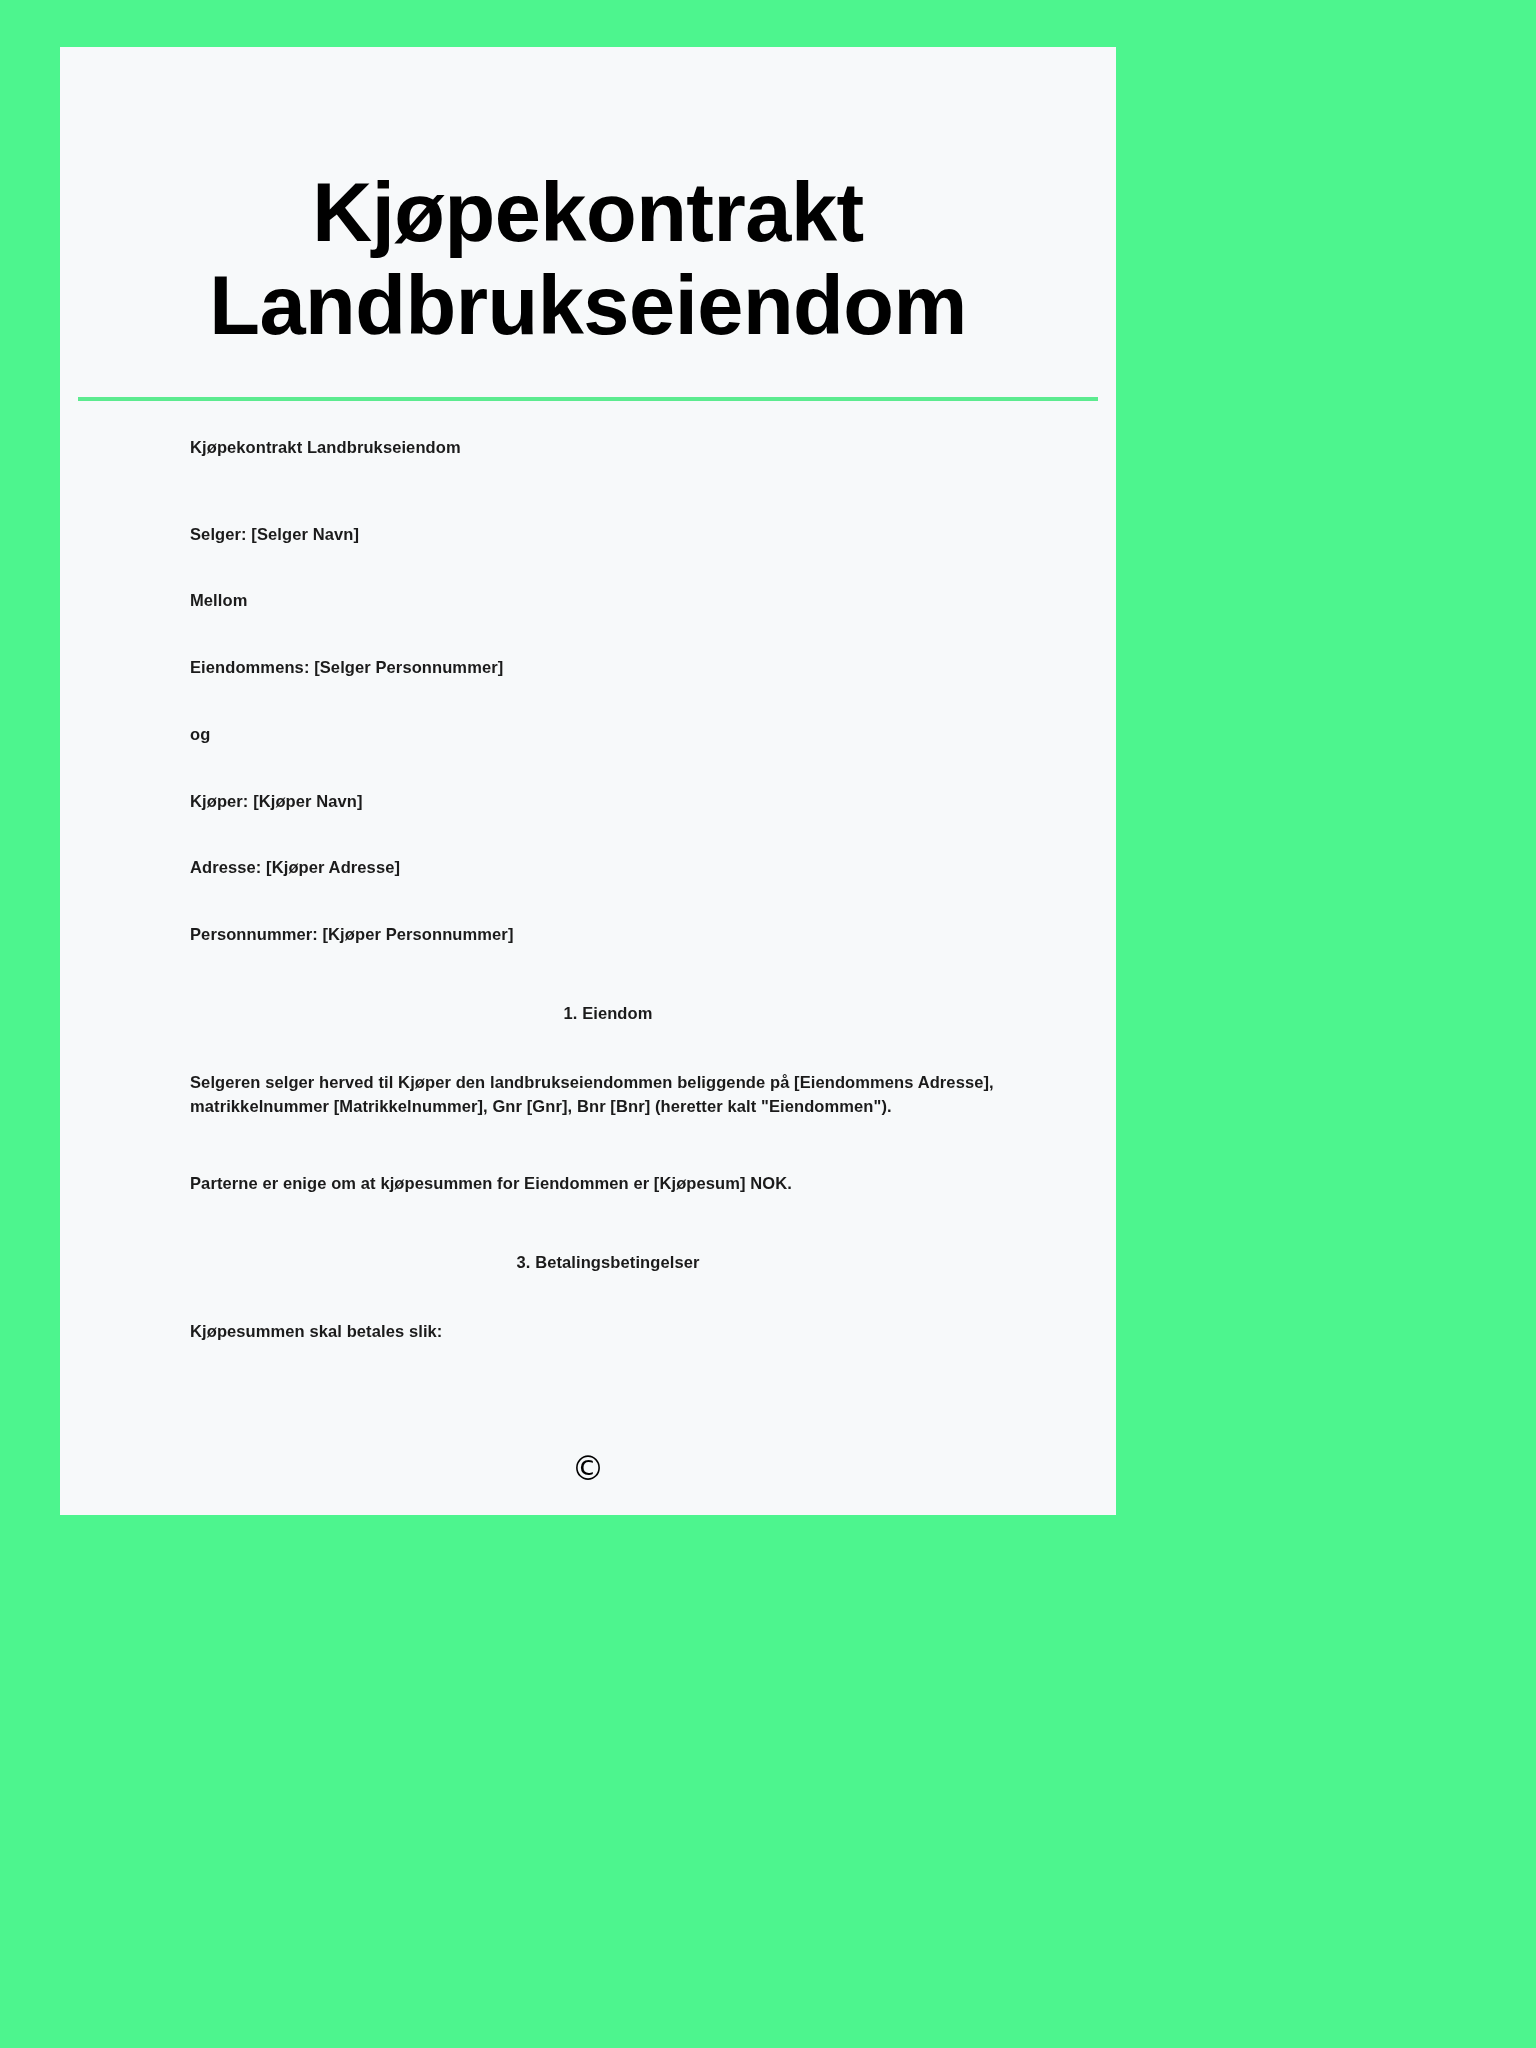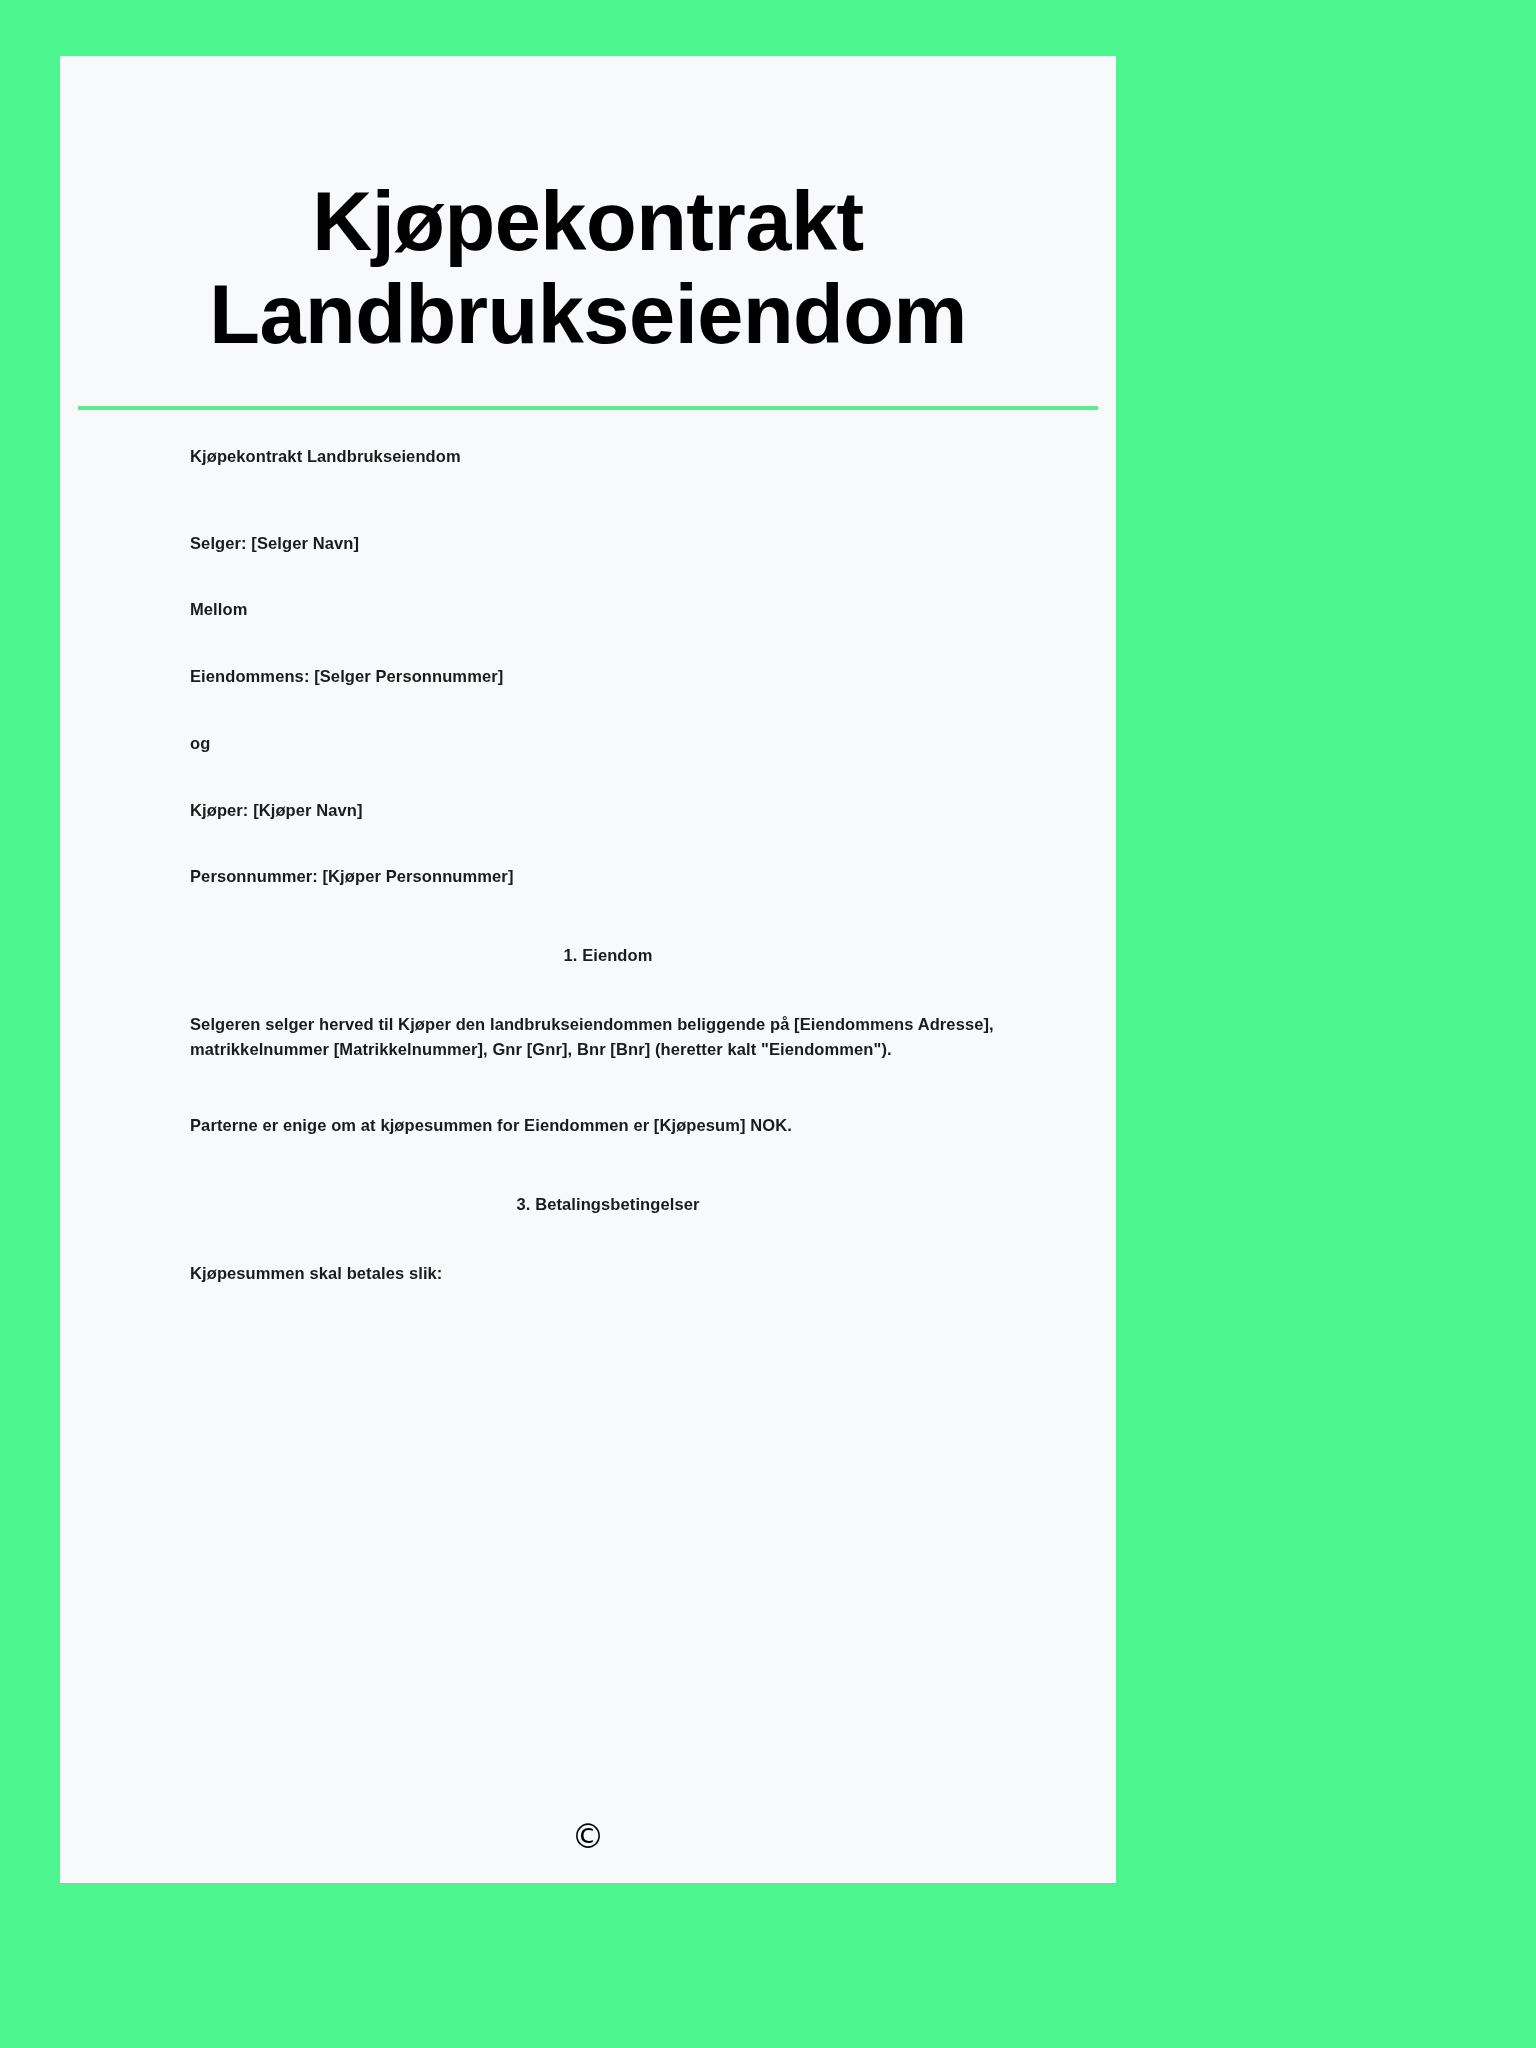--- a/index.html
+++ b/index.html
@@ -10,23 +10,23 @@
     width: 1536px;
     height: 2048px;
     background: #4df58e;
     font-family: "Liberation Sans", sans-serif;
     overflow: hidden;
   }
 
   #page {
     position: absolute;
     left: 60px;
-    top: 56px;
+    top: 47px;
     width: 1056px;
-    height: 1827px;
+    height: 1468px;
     background: #f7f9fa;
     box-sizing: border-box;
   }
 
   
   .title-block {
     padding: 120px 32px 0 32px;
     text-align: center;
   }
   .doc-title {
@@ -109,20 +109,21 @@
 
     <p>Mellom</p>
 
 
     <p>Eiendommens: [Selger Personnummer]</p>
 
     <p>og</p>
 
     <p>Kjøper: [Kjøper Navn]</p>
 
+    <p>Adresse: [Kjøper Adresse]</p>
 
     <p>Personnummer: [Kjøper Personnummer]</p>
 
     <p class="heading">1. Eiendom</p>
 
     <p class="para-wide">Selgeren selger herved til Kjøper den landbrukseiendommen beliggende på [Eiendommens Adresse], matrikkelnummer [Matrikkelnummer], Gnr [Gnr], Bnr [Bnr] (heretter kalt "Eiendommen").</p>
 
 
     <p class="para-wide">Parterne er enige om at kjøpesummen for Eiendommen er [Kjøpesum] NOK.</p>
 

